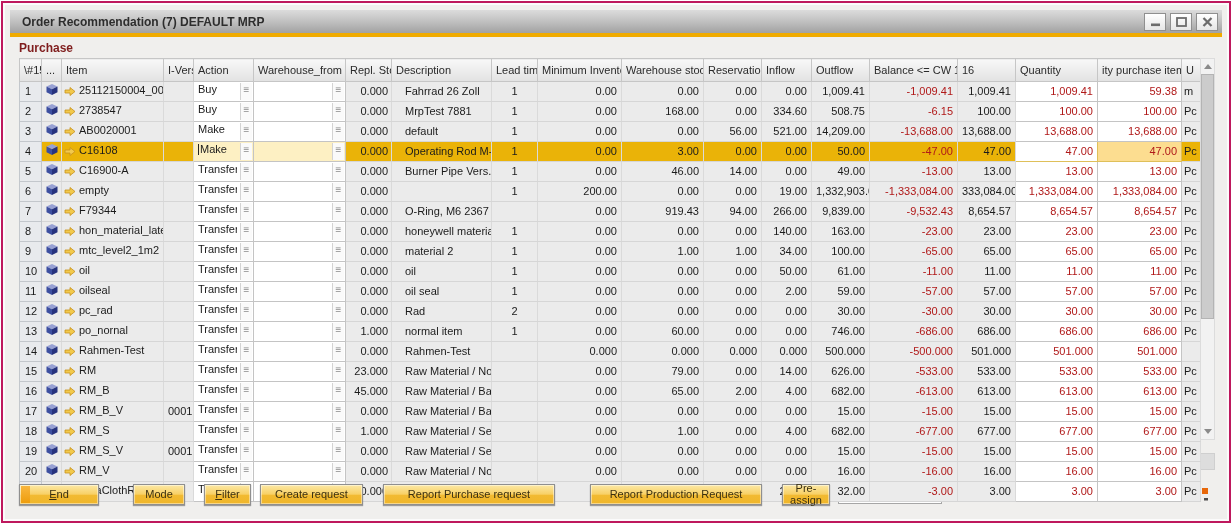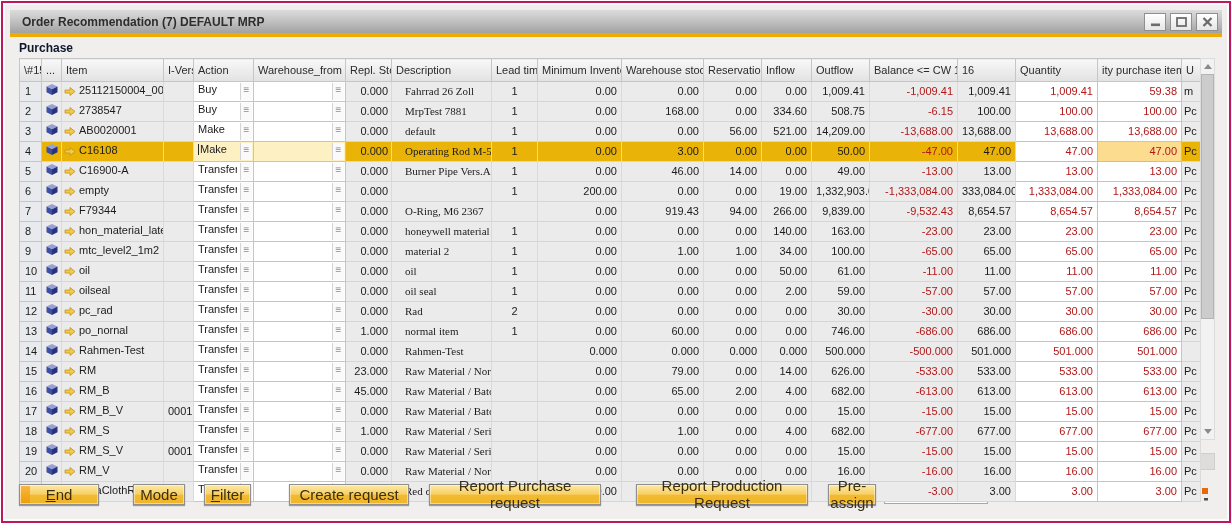--- a/index.html
+++ b/index.html
@@ -20,21 +20,21 @@
   .title{font-size:12px;font-weight:700;color:#2d2d2d;white-space:nowrap;}
   .winbtns{margin-left:auto;display:flex;gap:4px;}
   .wbtn{
     width:22px;height:18px;background:linear-gradient(#ffffff,#e6e6e6);
     border:1px solid #8f8f8f;display:flex;align-items:center;justify-content:center;
   }
   .goldline{margin:0 7px;height:4px;background:#f0ab00;}
   
   .content{margin:0 7px;padding:0 9px;}
   .tabrow{height:21px;display:flex;align-items:center;}
-  .tablabel{font-size:12px;font-weight:700;color:#0f172a;}
+  .tablabel{font-size:12px;font-weight:700;color:#7f1d1d;}
   
   .tablewrap{position:relative;width:1196px;height:382px;}
   table.grid{
     border-collapse:collapse;table-layout:fixed;width:1181px;
     font-size:11px;background:#ebebeb;
   }
   .grid th{
     height:23px;font-weight:400;font-size:11px;color:#2a2a2a;
     background:linear-gradient(#f8f8f8,#e2e2e2);
     border:1px solid #c6c6c6;padding:0 4px;text-align:left;
@@ -54,21 +54,21 @@
   .itxt{vertical-align:1px;}
   .arrow{display:inline-block;margin-right:3px;vertical-align:-1px;}
   td.input-cell{background:#ffffff;border:1px solid #c4c4c4;position:relative;}
   td.c-action .cv,td.c-whfrom .cv{display:inline-block;max-width:calc(100% - 12px);overflow:hidden;}
   .dd{
     position:absolute;right:1px;top:1px;bottom:1px;width:12px;
     background:#fafafa;border-left:1px solid #d3d3d3;color:#8b8b8b;
     font-size:10px;line-height:13px;text-align:center;
   }
   td.c-repl{text-align:right;padding-right:3px;}
-  td.c-desc{padding-left:13px;font-family:Liberation Serif, serif;}
+  td.c-desc{padding-left:13px;}
   td.c-qty,td.c-pqty{text-align:right;}
   td.c-uom{padding-left:2px;}
   
   tr.sel td{background:#eab308;}
   tr.sel td.c-num{background:#e8eaed;}
   tr.sel td.input-cell{background:#fdf0c3;}
   tr.sel td.c-qty{background:#ffffff;border:1px solid #dfc05a;}
   tr.sel td.c-pqty{background:#fcdd90;border:1px solid #dfc05a;}
   tr.sel td.c-action .cv::before{
     content:"";display:inline-block;width:1px;height:11px;background:#222;
@@ -89,33 +89,33 @@
   .hthumb{width:1090px;background:#c9c9c9;border:1px solid #b2b2b2;}
   .htrack{flex:1;background:#f0f0f0;}
   .hcorner-light{width:15px;background:#dddddd;border:1px solid #cfcfcf;}
   
   .footer{margin-top:13px;display:flex;align-items:center;height:22px;}
   .btn{
     height:21px;border:1px solid #8f8f8f;position:relative;
     background:linear-gradient(#fcea a5, #f3bb33);
     background:linear-gradient(#fce9a5 0%,#f8d066 48%,#f2ba31 55%,#f0b62a 100%);
     box-shadow:0 1px 1px rgba(0,0,0,.35), inset 0 0 0 1px rgba(255,255,255,.45);
-    font-family:"Liberation Sans",sans-serif;font-size:15px;color:#3a2f10;
+    font-family:"Liberation Sans",sans-serif;font-size:11px;color:#3a2f10;
     display:flex;align-items:center;justify-content:center;padding:0 4px;cursor:default;
   }
   .btn span{display:block;}
   .ulf span::first-letter{text-decoration:underline;}
   .btn.default::before{
     content:"";position:absolute;left:1px;top:1px;bottom:1px;width:9px;
     background:linear-gradient(#f9b63e,#ee9d0c);
   }
   .b-end{width:80px;}
   .b-mode{width:52px;margin-left:34px;}
   .b-filter{width:47px;margin-left:19px;}
-  .b-create{width:120px;margin-left:38px;}
+  .b-create{width:103px;margin-left:9px;}
   .b-rpr{width:172px;margin-left:35px;}
   .b-rpur{width:172px;margin-left:20px;}
   .b-pre{width:48px;margin-left:20px;}
   .preassign-input{
     width:104px;height:19px;margin-left:8px;border:1px solid #a6a6a6;
     background:#ffffff;font-family:"Liberation Sans",sans-serif;font-size:11px;padding:0 3px;
   }
   .dock{margin-left:auto;margin-right:3px;width:17px;height:17px;}
 </style>
 </head>

